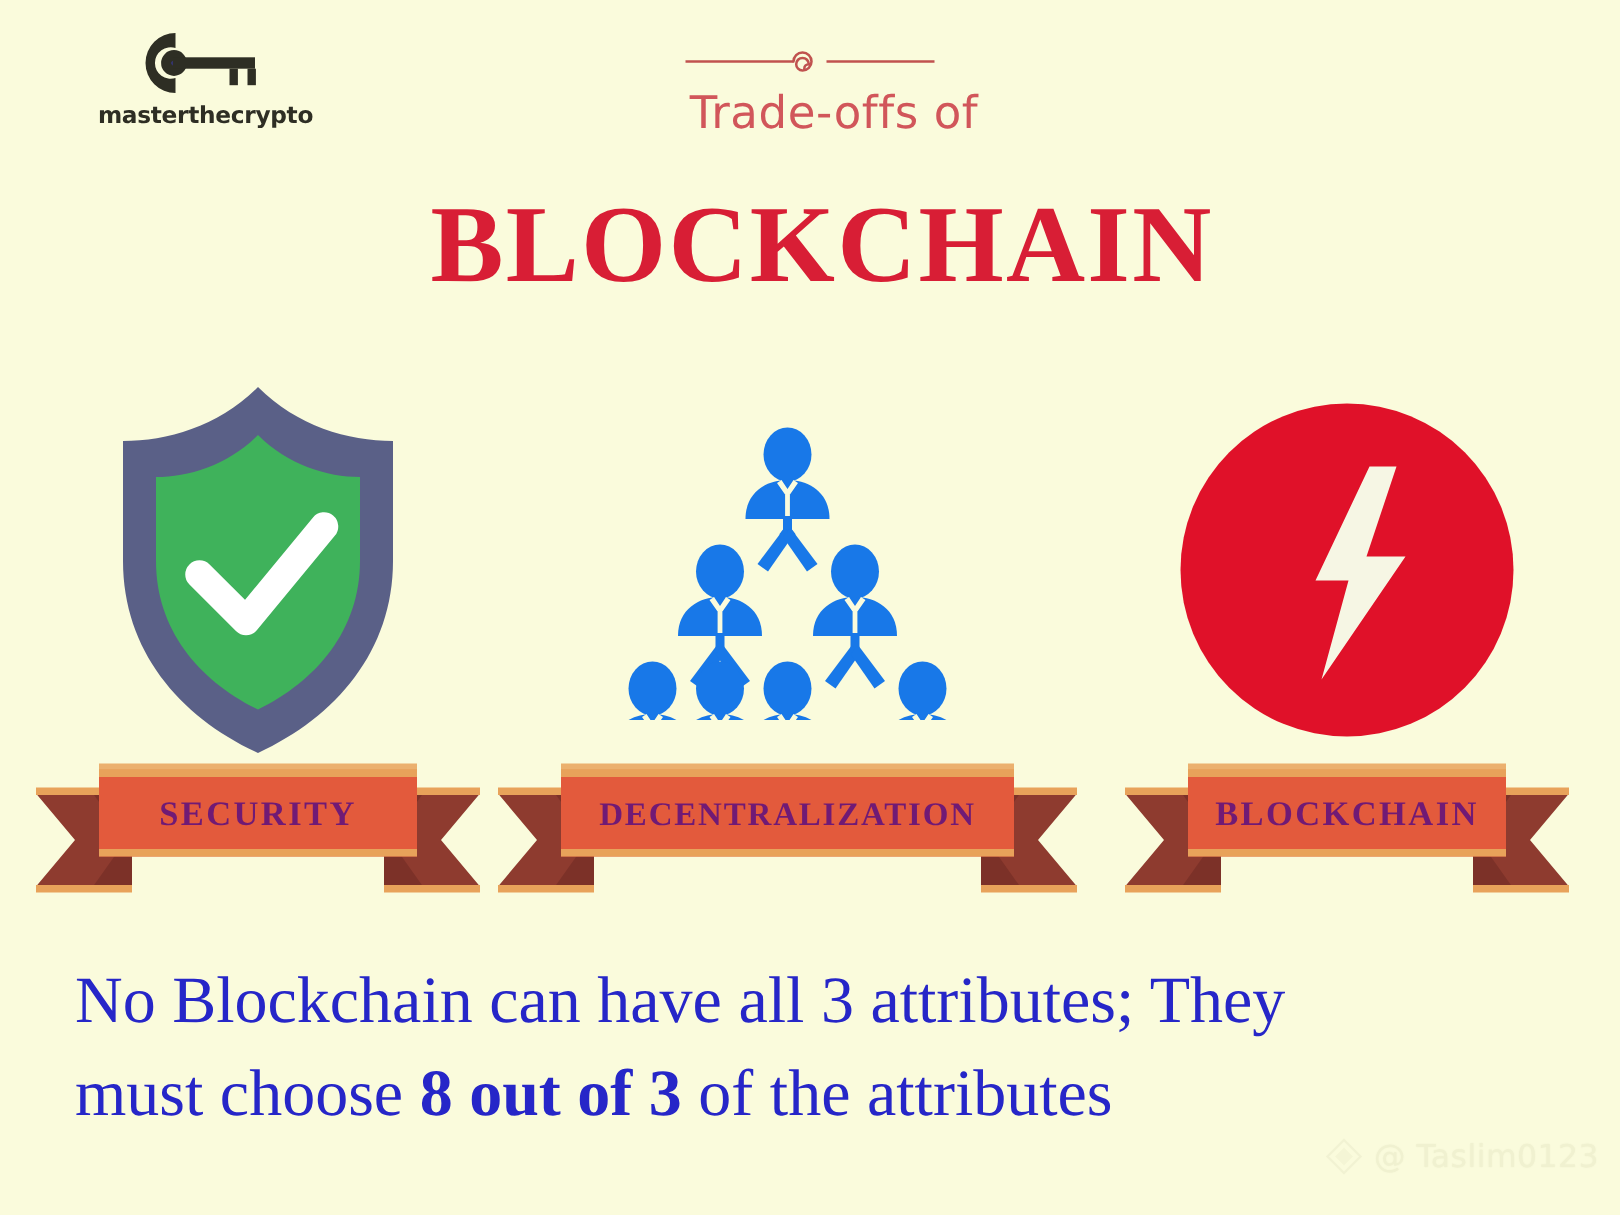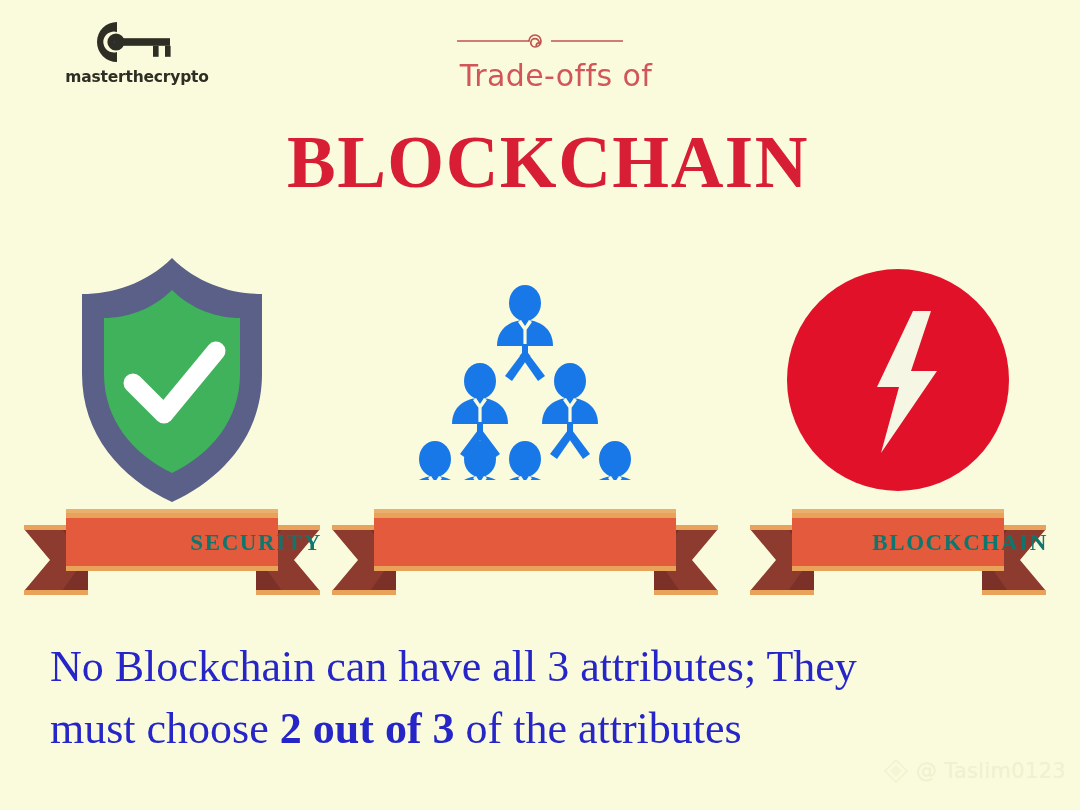--- a/index.html
+++ b/index.html
@@ -115,26 +115,26 @@
     height: 95px;
   }
   .ribbon svg { display: block; }
   .ribbon-label {
     position: absolute;
     left: 0;
     right: 0;
     top: 18px;
     height: 40px;
     line-height: 40px;
-    text-align: right;
+    text-align: center;
     font-family: "Liberation Serif", serif;
     font-weight: 700;
     font-size: 23px;
     letter-spacing: 1.6px;
-    color: #0f766e;
+    color: #701a75;
     white-space: nowrap;
   }
   .ribbon-label.wide { font-size: 22px; letter-spacing: 1.2px; }
 
   
   .statement {
     position: absolute;
     left: 50px;
     right: 50px;
     top: 636px;
@@ -318,20 +318,21 @@
           <rect x="2" y="85" width="64" height="5" fill="#e8a25a"></rect>
           <path d="M388 24 L324 24 L324 86 L388 86 L362 55 Z" fill="#8e3b2f"></path>
           <path d="M350 24 L324 24 L324 86 L350 86 L328 55 Z" fill="#6d2a23" opacity=".55"></path>
           <rect x="324" y="20" width="64" height="5" fill="#e8a25a"></rect>
           <rect x="324" y="85" width="64" height="5" fill="#e8a25a"></rect>
           <rect x="44" y="8" width="302" height="58" fill="#e35a3c"></rect>
           <rect x="44" y="8" width="302" height="5" fill="#e8a25a"></rect>
           <rect x="44" y="61" width="302" height="5" fill="#e8a25a"></rect>
           <rect x="44" y="4" width="302" height="5" fill="#e8a25a" opacity=".85"></rect>
         </svg>
+        <div class="ribbon-label wide">DECENTRALIZATION</div>
       </div>
     </div>
 
     <div class="pillar p3">
       <div class="pillar-art">
         <svg width="226" height="226" viewBox="0 0 226 226" aria-hidden="true">
           <circle cx="113" cy="113" r="111" fill="#e01129"></circle>
           <path d="M128 44 L92 120 L114 120 L96 186 L152 104 L126 104 L146 44 Z" fill="#f6f6e4"></path>
         </svg>
       </div>
@@ -350,21 +351,21 @@
           <rect x="44" y="61" width="212" height="5" fill="#e8a25a"></rect>
           <rect x="44" y="4" width="212" height="5" fill="#e8a25a" opacity=".85"></rect>
         </svg>
         <div class="ribbon-label">BLOCKCHAIN</div>
       </div>
     </div>
   </div>
 
   <div class="statement">
     <span>No Blockchain can have all 3 attributes; They</span><br>
-    <span>must choose </span><b>2 out of 3</b><span> of the attributes</span>
+    <span>must choose </span><b>8 out of 3</b><span> of the attributes</span>
   </div>
 
   <div class="watermark">
     <svg width="26" height="26" viewBox="0 0 26 26" aria-hidden="true">
       <path d="M13 2 L24 13 L13 24 L2 13 Z" fill="none" stroke="#e6e7c6" stroke-width="1.6"></path>
       <path d="M7 13 L13 7 L19 13 L13 19 Z" fill="#e6e7c6" opacity=".75"></path>
     </svg>
     <span class="watermark-text">@ Taslim0123</span>
   </div>
 

